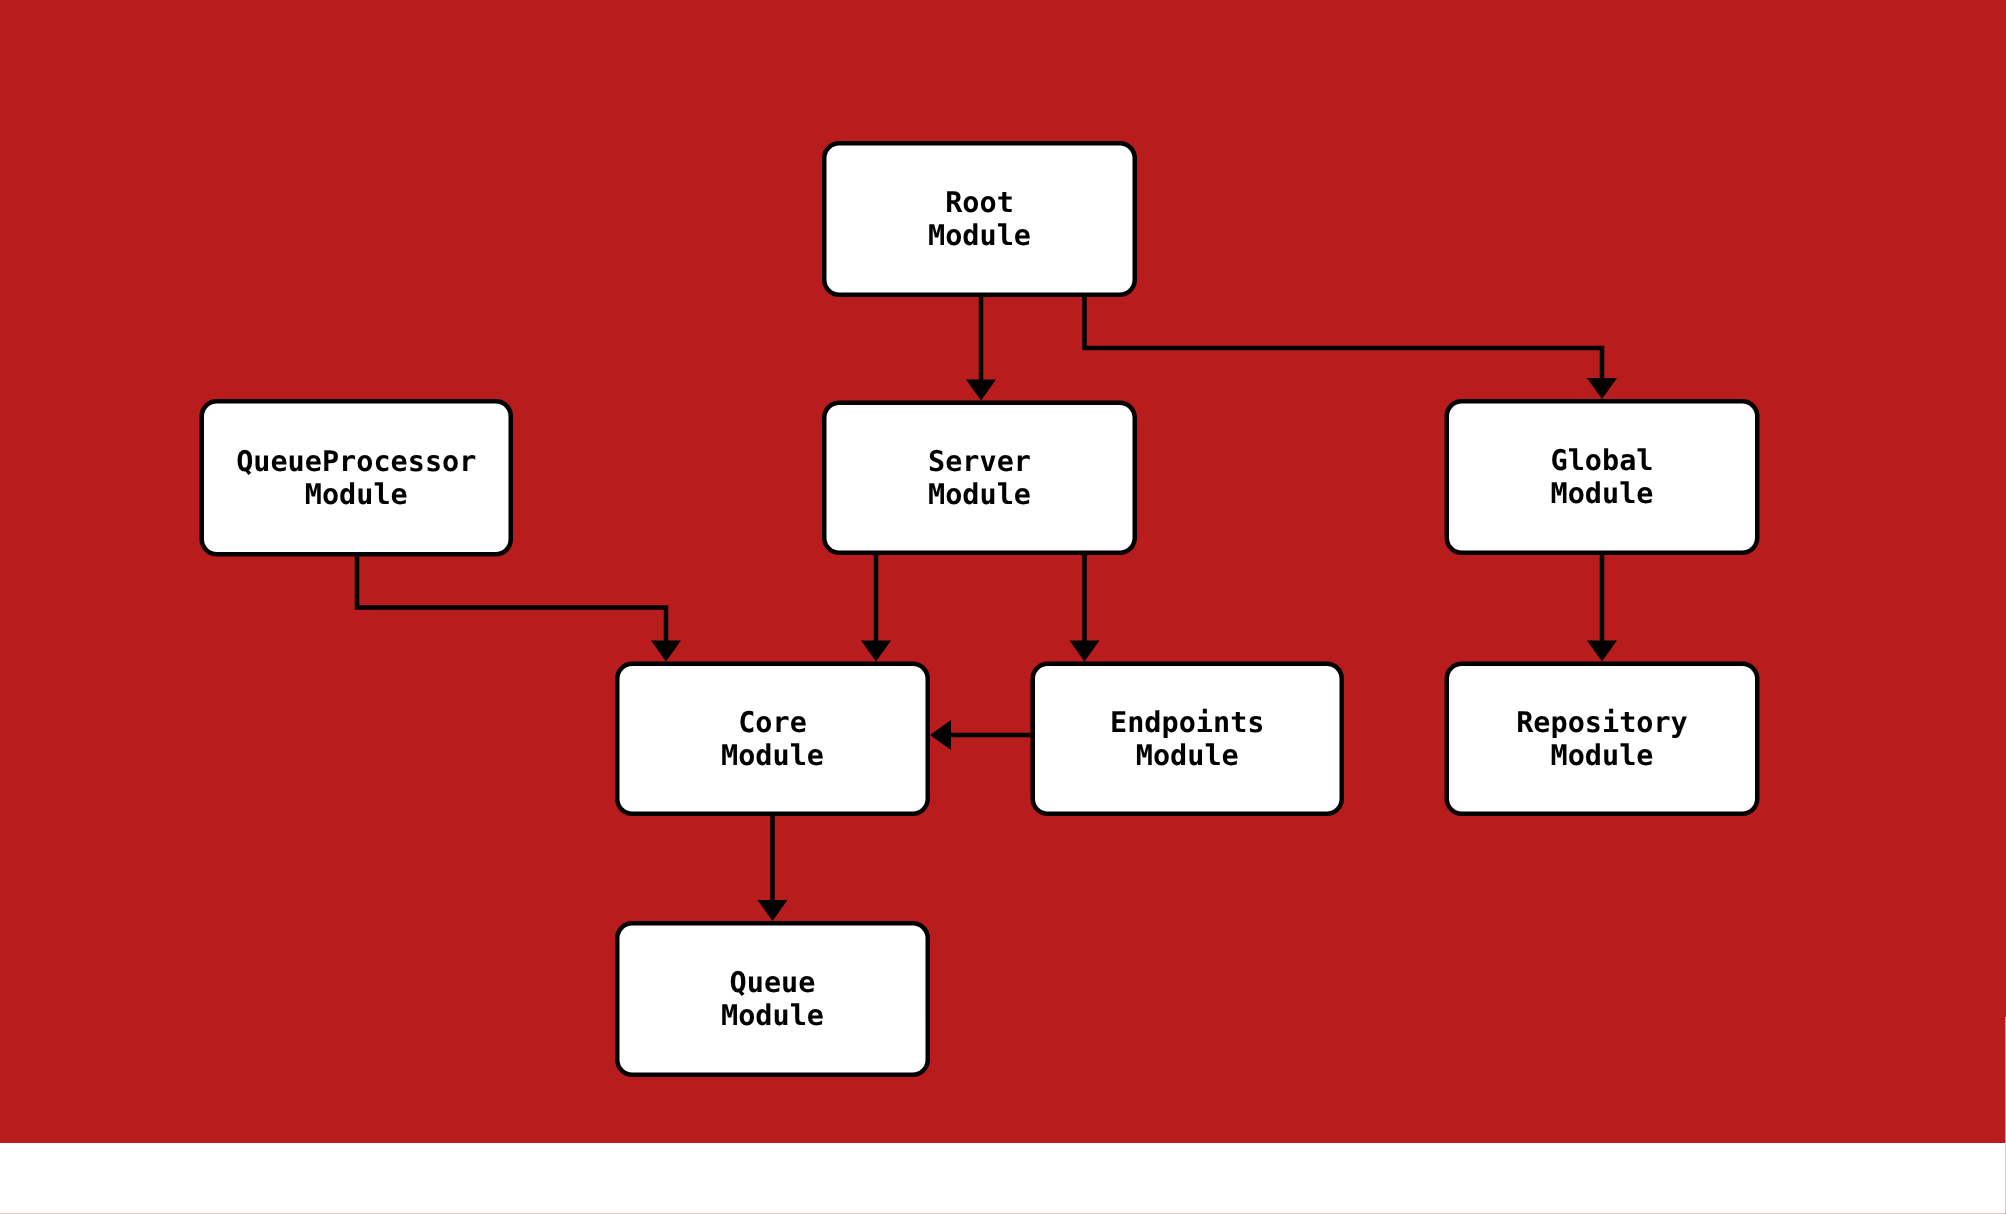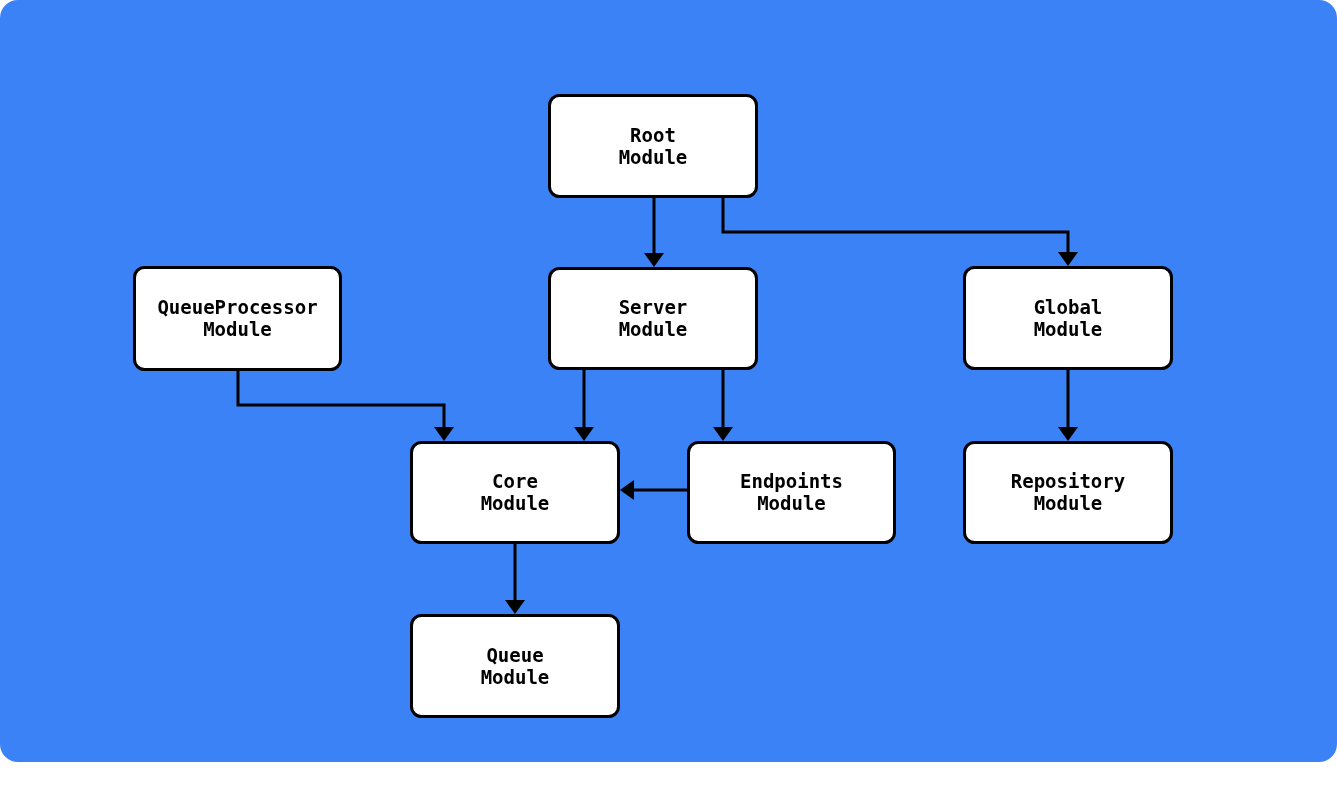--- a/index.html
+++ b/index.html
@@ -11,22 +11,21 @@
   body {
     width: 1337px;
     height: 809px;
     overflow: hidden;
     font-family: "DejaVu Sans Mono", "Liberation Mono", monospace;
   }
   #diagram-root {
     position: relative;
     width: 1337px;
     height: 762px;
-    background: #3b82f6;
-    border-radius: 18px;
+    background: #b91c1c;
   }
   svg#diagram-canvas {
     position: absolute;
     left: 0;
     top: 0;
     width: 1337px;
     height: 809px;
     display: block;
   }
   .node-box {

